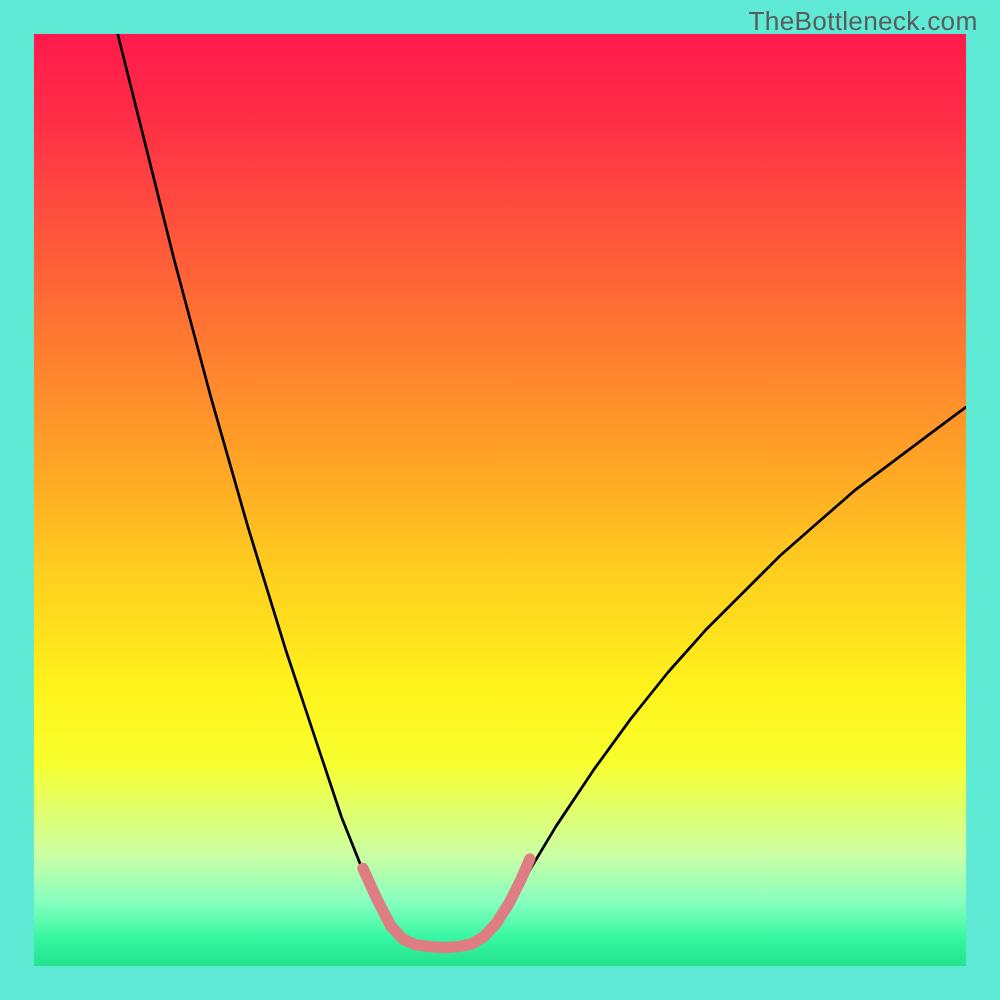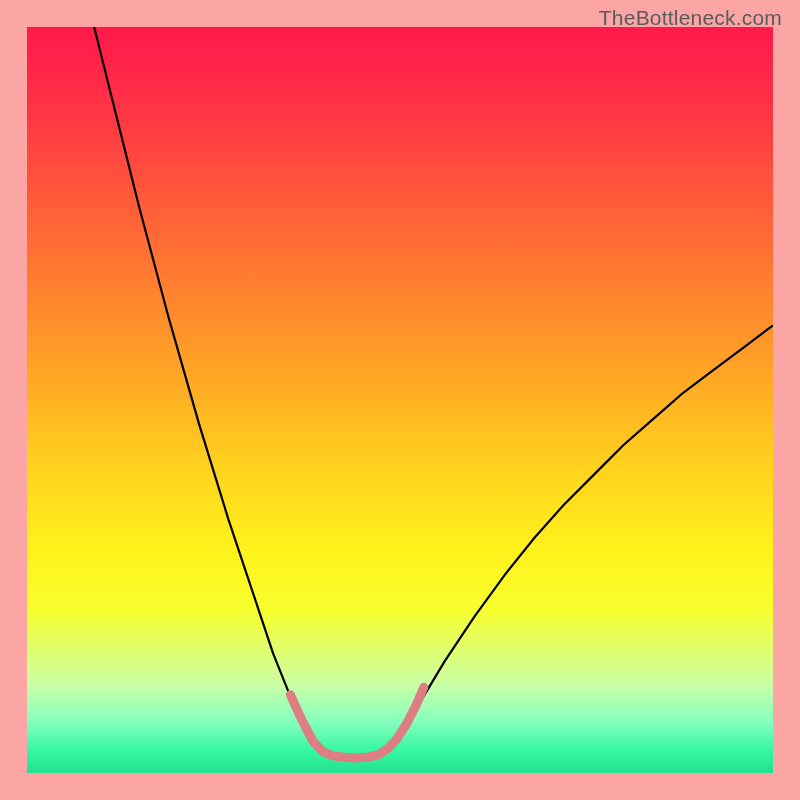--- a/index.html
+++ b/index.html
@@ -1,21 +1,21 @@
 <!DOCTYPE html>
 <html><head>
 <meta charset="utf-8">
 <style>
   * { margin: 0; padding: 0; box-sizing: border-box; }
   html, body { width: 800px; height: 800px; overflow: hidden; background: #000; }
   .frame {
     position: relative;
     width: 800px;
     height: 800px;
-    background: #fca5a5;
+    background: #5eead4;
   }
   .watermark {
     position: absolute;
     top: 6px;
     right: 18px;
     font-family: Arial, Helvetica, sans-serif;
     font-size: 21px;
     color: #5b5b5b;
     letter-spacing: 0.2px;
     z-index: 10;

